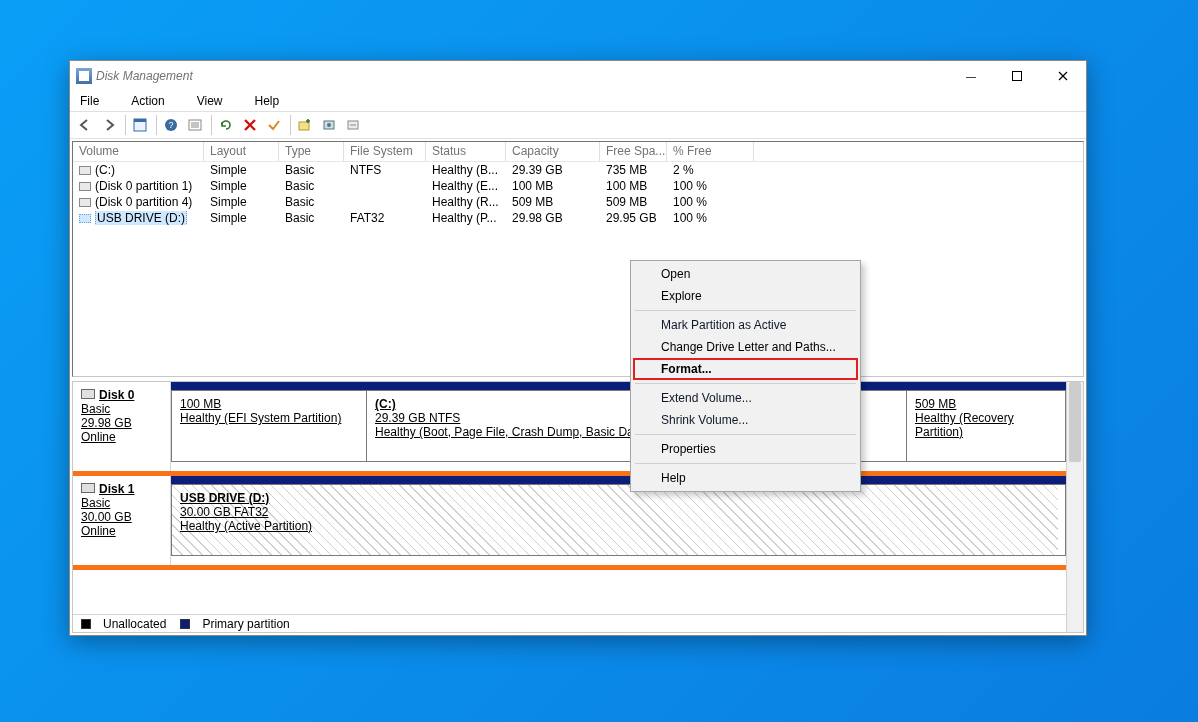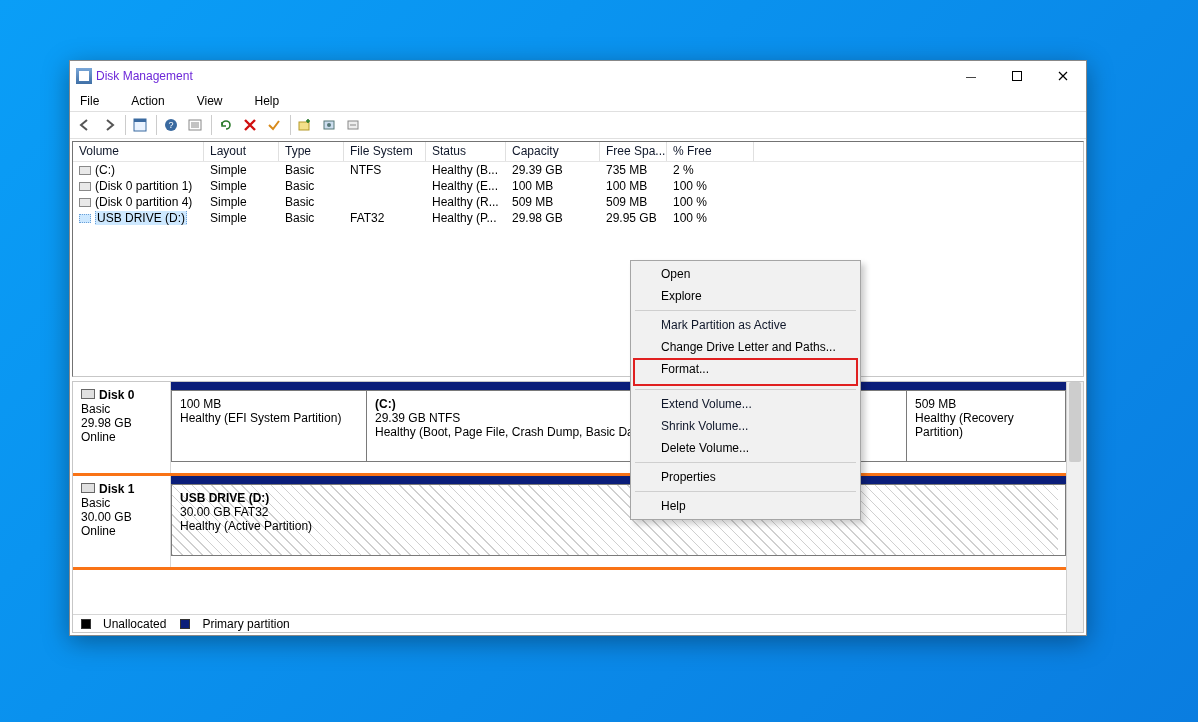--- a/index.html
+++ b/index.html
@@ -22,53 +22,53 @@
     display: flex; flex-direction: column;
   }
   .titlebar {
     height: 30px; display: flex; align-items: center;
     padding-left: 6px;
   }
   .titlebar .icon { width:16px; height:16px; margin-right:4px;
     background: linear-gradient(#7aa7d9,#3f6fa6);
     display:inline-block; position:relative;}
   .titlebar .icon::after{content:"";position:absolute;inset:3px;background:#fff;}
-  .titlebar .title { flex: 0 0 auto; color:#6d28d9; }
+  .titlebar .title { flex: 0 0 auto; color:#737373;font-style:italic; }
   .titlebar .spacer { flex: 1; }
   .winbtn { width:46px; height:30px; display:flex; align-items:center; justify-content:center;
     font-family: "Segoe UI Symbol", sans-serif; font-size:10px; color:#000;}
 
   .menubar { height:20px; display:flex; gap:16px; padding-left:2px; align-items:center;}
   .menubar .mi{padding:2px 8px;}
 
   .toolbar{ height:28px; border-top:1px solid #e0e0e0; border-bottom:1px solid #e0e0e0;
     display:flex; align-items:center; padding:0 4px; gap:0; background:#fff;}
   .tbtn{ width:22px;height:22px;display:flex;align-items:center;justify-content:center;
     margin-right:2px;}
   .tsep{width:1px;height:20px;background:#ccc;margin:0 3px;}
   svg{display:block}
 
   
   .volpane{ height:236px; border:1px inset #c7c7c7; margin:2px; display:flex; flex-direction:column; background:#fff;}
   .colheads{display:flex; height:20px; background:#fff; border-bottom:1px solid #e5e5e5;}
   .ch{border-right:1px solid #e0e0e0; padding:2px 6px; overflow:hidden; white-space:nowrap;
-      color:#0f172a; background:#fff;}
+      color:#737373; background:#fff;}
   .rows{height:190px; overflow:auto;}
   .row{display:flex; height:16px; align-items:center;}
   .row .c{padding:0 6px; white-space:nowrap; overflow:hidden;}
   .row.sel .c.namecell span{ background:#cde8ff; border:1px dotted #6aa0d8; padding:0 1px;}
   .volicon{width:12px;height:9px;border:1px solid #888;background:#e9e9e9;
            display:inline-block; margin-right:4px; position:relative; top:1px;}
 
   
   .diskpane{ flex:1; margin:2px; border:1px solid #c7c7c7; position:relative; overflow:hidden;}
   .dscroll{position:absolute;right:0;top:0;bottom:0;width:17px;background:#f0f0f0;
     border-left:1px solid #d0d0d0;}
   .dscroll .thumb{position:absolute;left:2px;right:2px;top:0;height:80px;background:#cdcdcd;border-radius:2px;}
-  .diskrow{display:flex; border-bottom:3px solid #f97316;}
+  .diskrow{display:flex; border-bottom:5px solid #f97316;text-decoration:underline;}
   .disklabel{ width:98px; padding:6px 8px; border-right:1px solid #d6d6d6;}
   .disklabel .dname{font-weight:bold;}
   .dicon{width:14px;height:10px;border:1px solid #666;background:#e0e0e0;
          display:inline-block;margin-right:4px;}
   .diskbar{flex:1; position:relative; padding:6px 0 6px 0;}
   .stripe{height:8px;background:#0b1e7a;}
   .pgroup{display:flex; border:1px solid #7a7a7a;}
   .pt{ border-right:1px solid #7a7a7a; padding:6px 8px; font-size:12px;}
   .pt:last-child{border-right:none;}
   .pt .pname{font-weight:bold;}
@@ -83,21 +83,21 @@
     background:#f1f1f1;
     border:1px solid #a5a5a5;
     box-shadow:4px 4px 6px rgba(0,0,0,.2);
     padding:2px;
     font-size:12px;
     z-index:50;
   }
   .ctxmenu .item{ padding:4px 22px 4px 28px; white-space:nowrap;}
   .ctxmenu .item.disabled{ color:#0f172a;}
   .ctxmenu .sep{height:1px;background:#cfcfcf;margin:3px 2px;}
-  .ctxmenu .item.hl{ border:2px solid #e02020; padding:2px 20px 8px 26px;}
+  .ctxmenu .item.hl{ border:2px solid #e02020; padding:2px 20px 2px 26px;font-weight:bold;}
 
   
   .w0{width:131px;} .w1{width:75px;} .w2{width:65px;} .w3{width:82px;}
   .w4{width:80px;} .w5{width:94px;} .w6{width:67px;} .w7{width:87px;} .wR{flex:1;}
 </style>
 </head>
 <body>
 
 <div class="window">
 
@@ -321,18 +321,17 @@
 <div class="ctxmenu" id="ctx" style="left: 630px; top: 260px;">
     <div class="item">Open</div>
     <div class="item">Explore</div>
     <div class="sep"></div>
     <div class="item disabled">Mark Partition as Active</div>
     <div class="item">Change Drive Letter and Paths...</div>
     <div class="item hl">Format...</div>
     <div class="sep"></div>
     <div class="item disabled">Extend Volume...</div>
     <div class="item disabled">Shrink Volume...</div>
-    <div class="item">Delete Volume...</div>
     <div class="sep"></div>
     <div class="item">Properties</div>
     <div class="sep"></div>
     <div class="item">Help</div>
   </div>
 
 </body></html>

